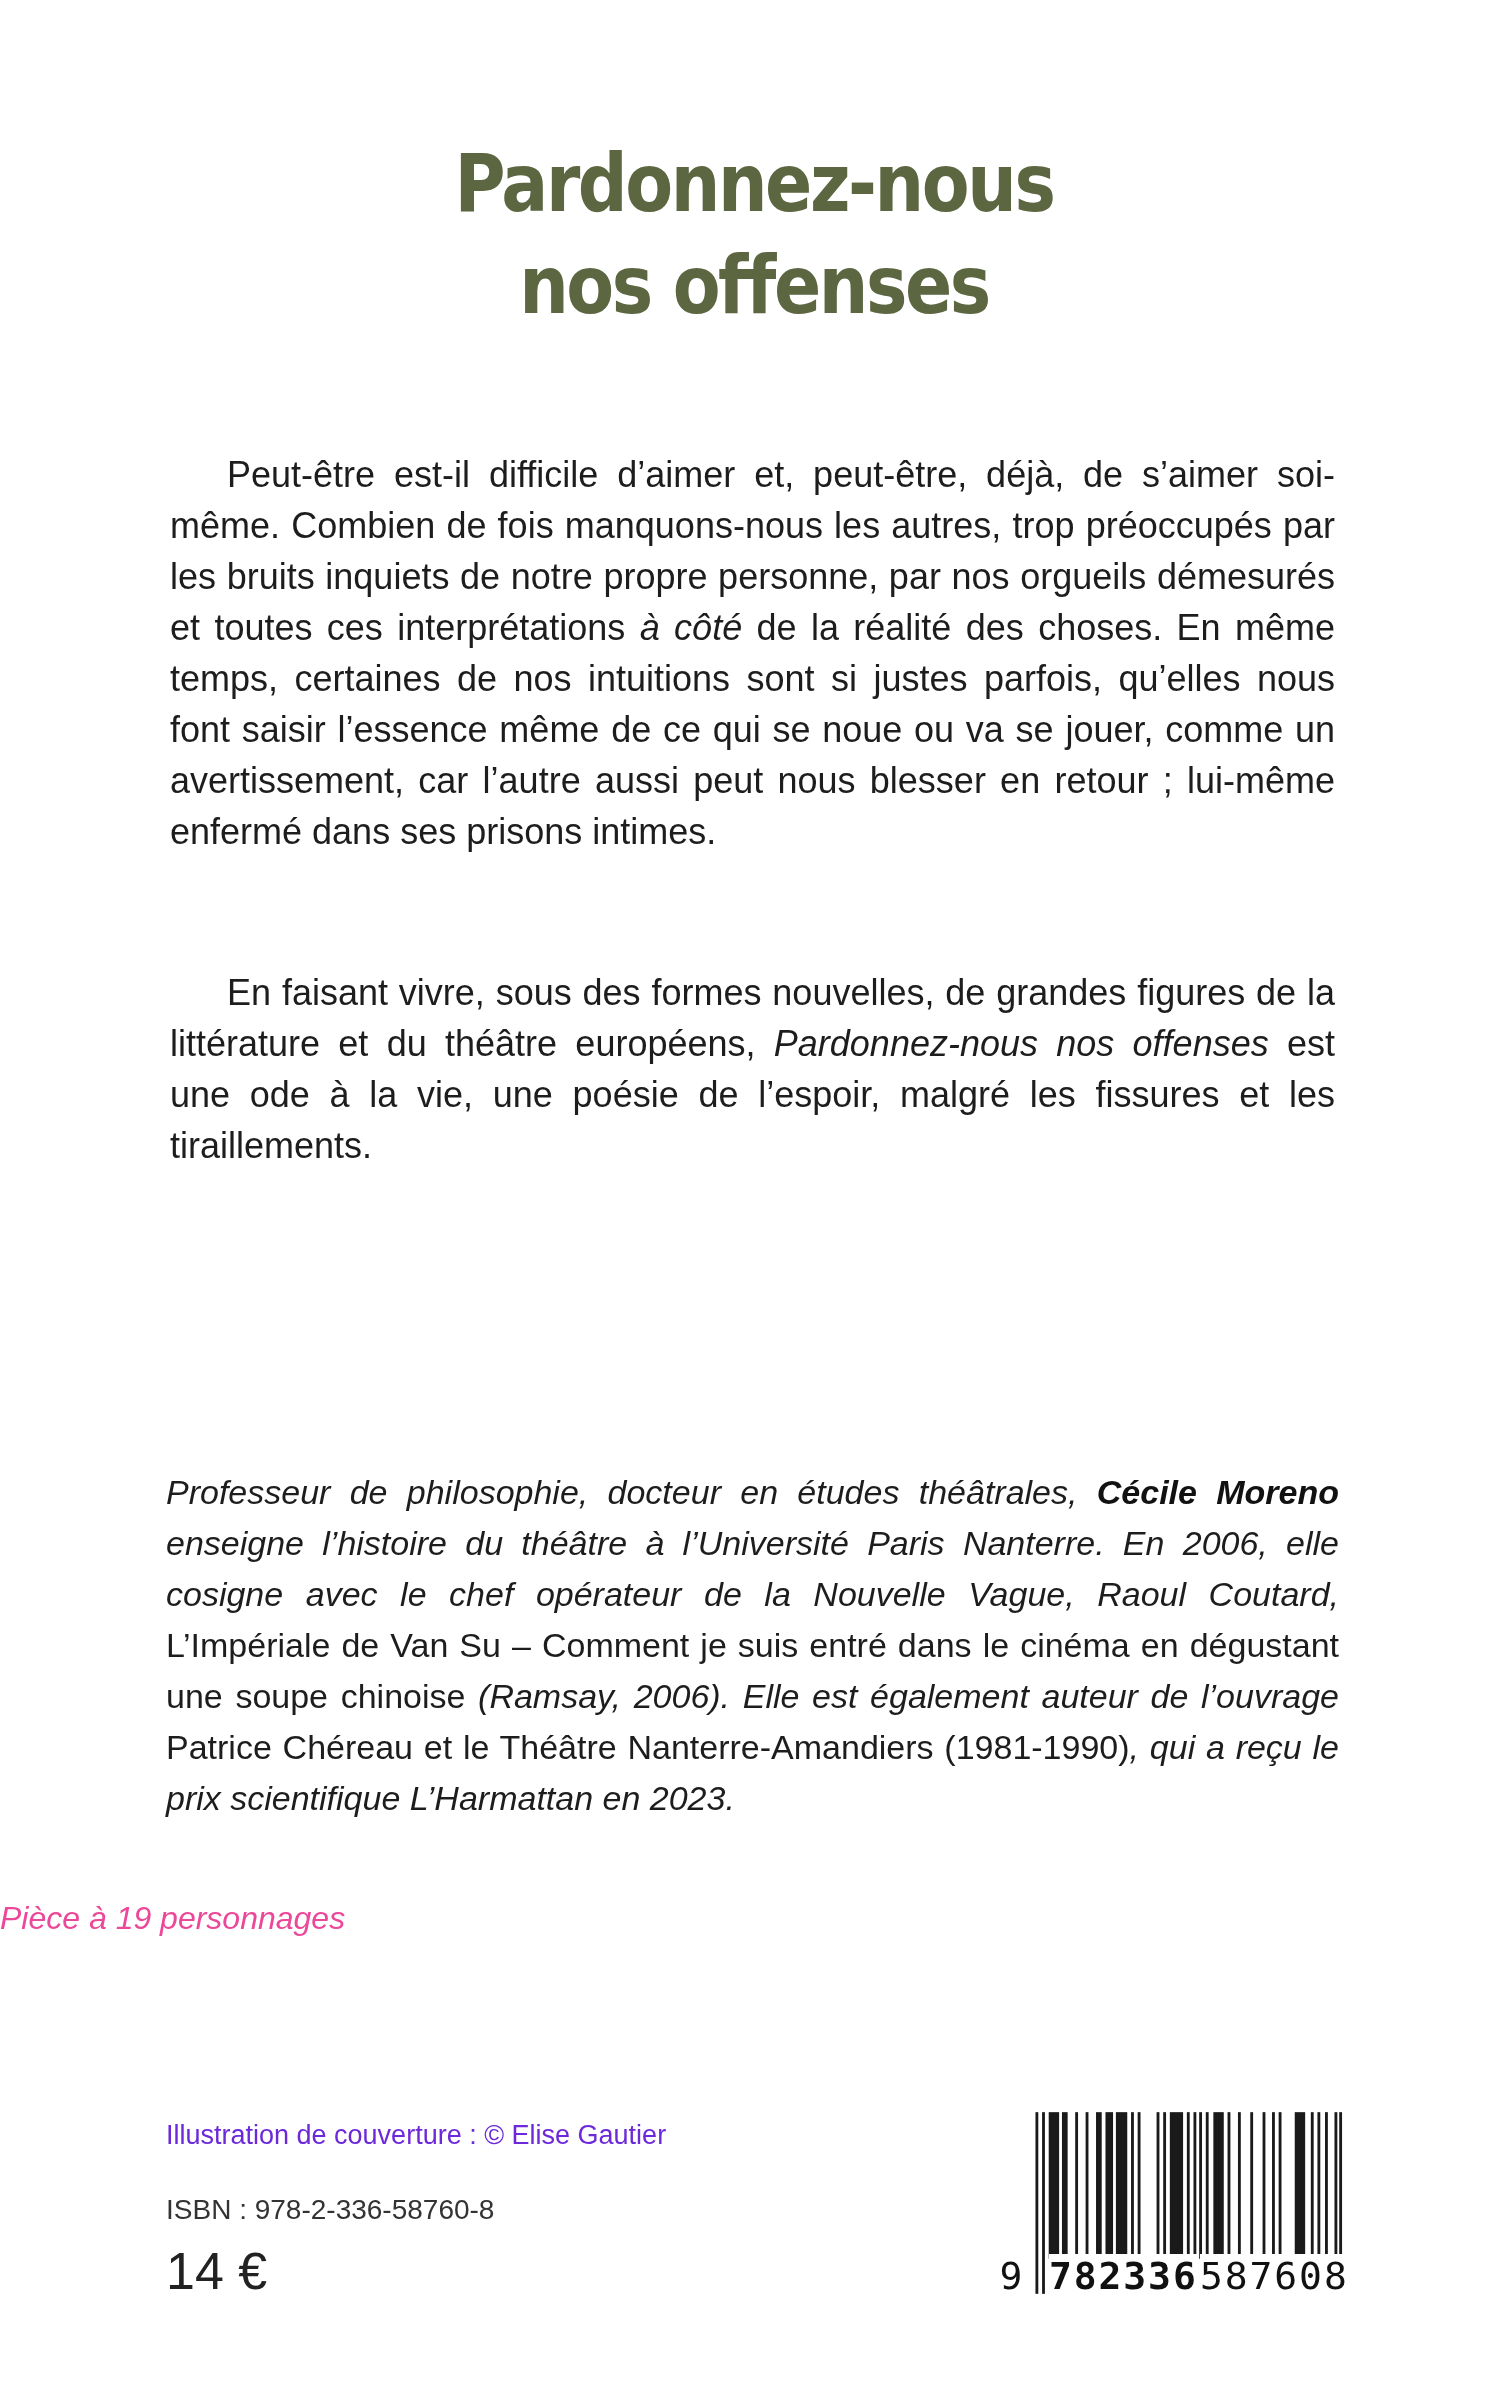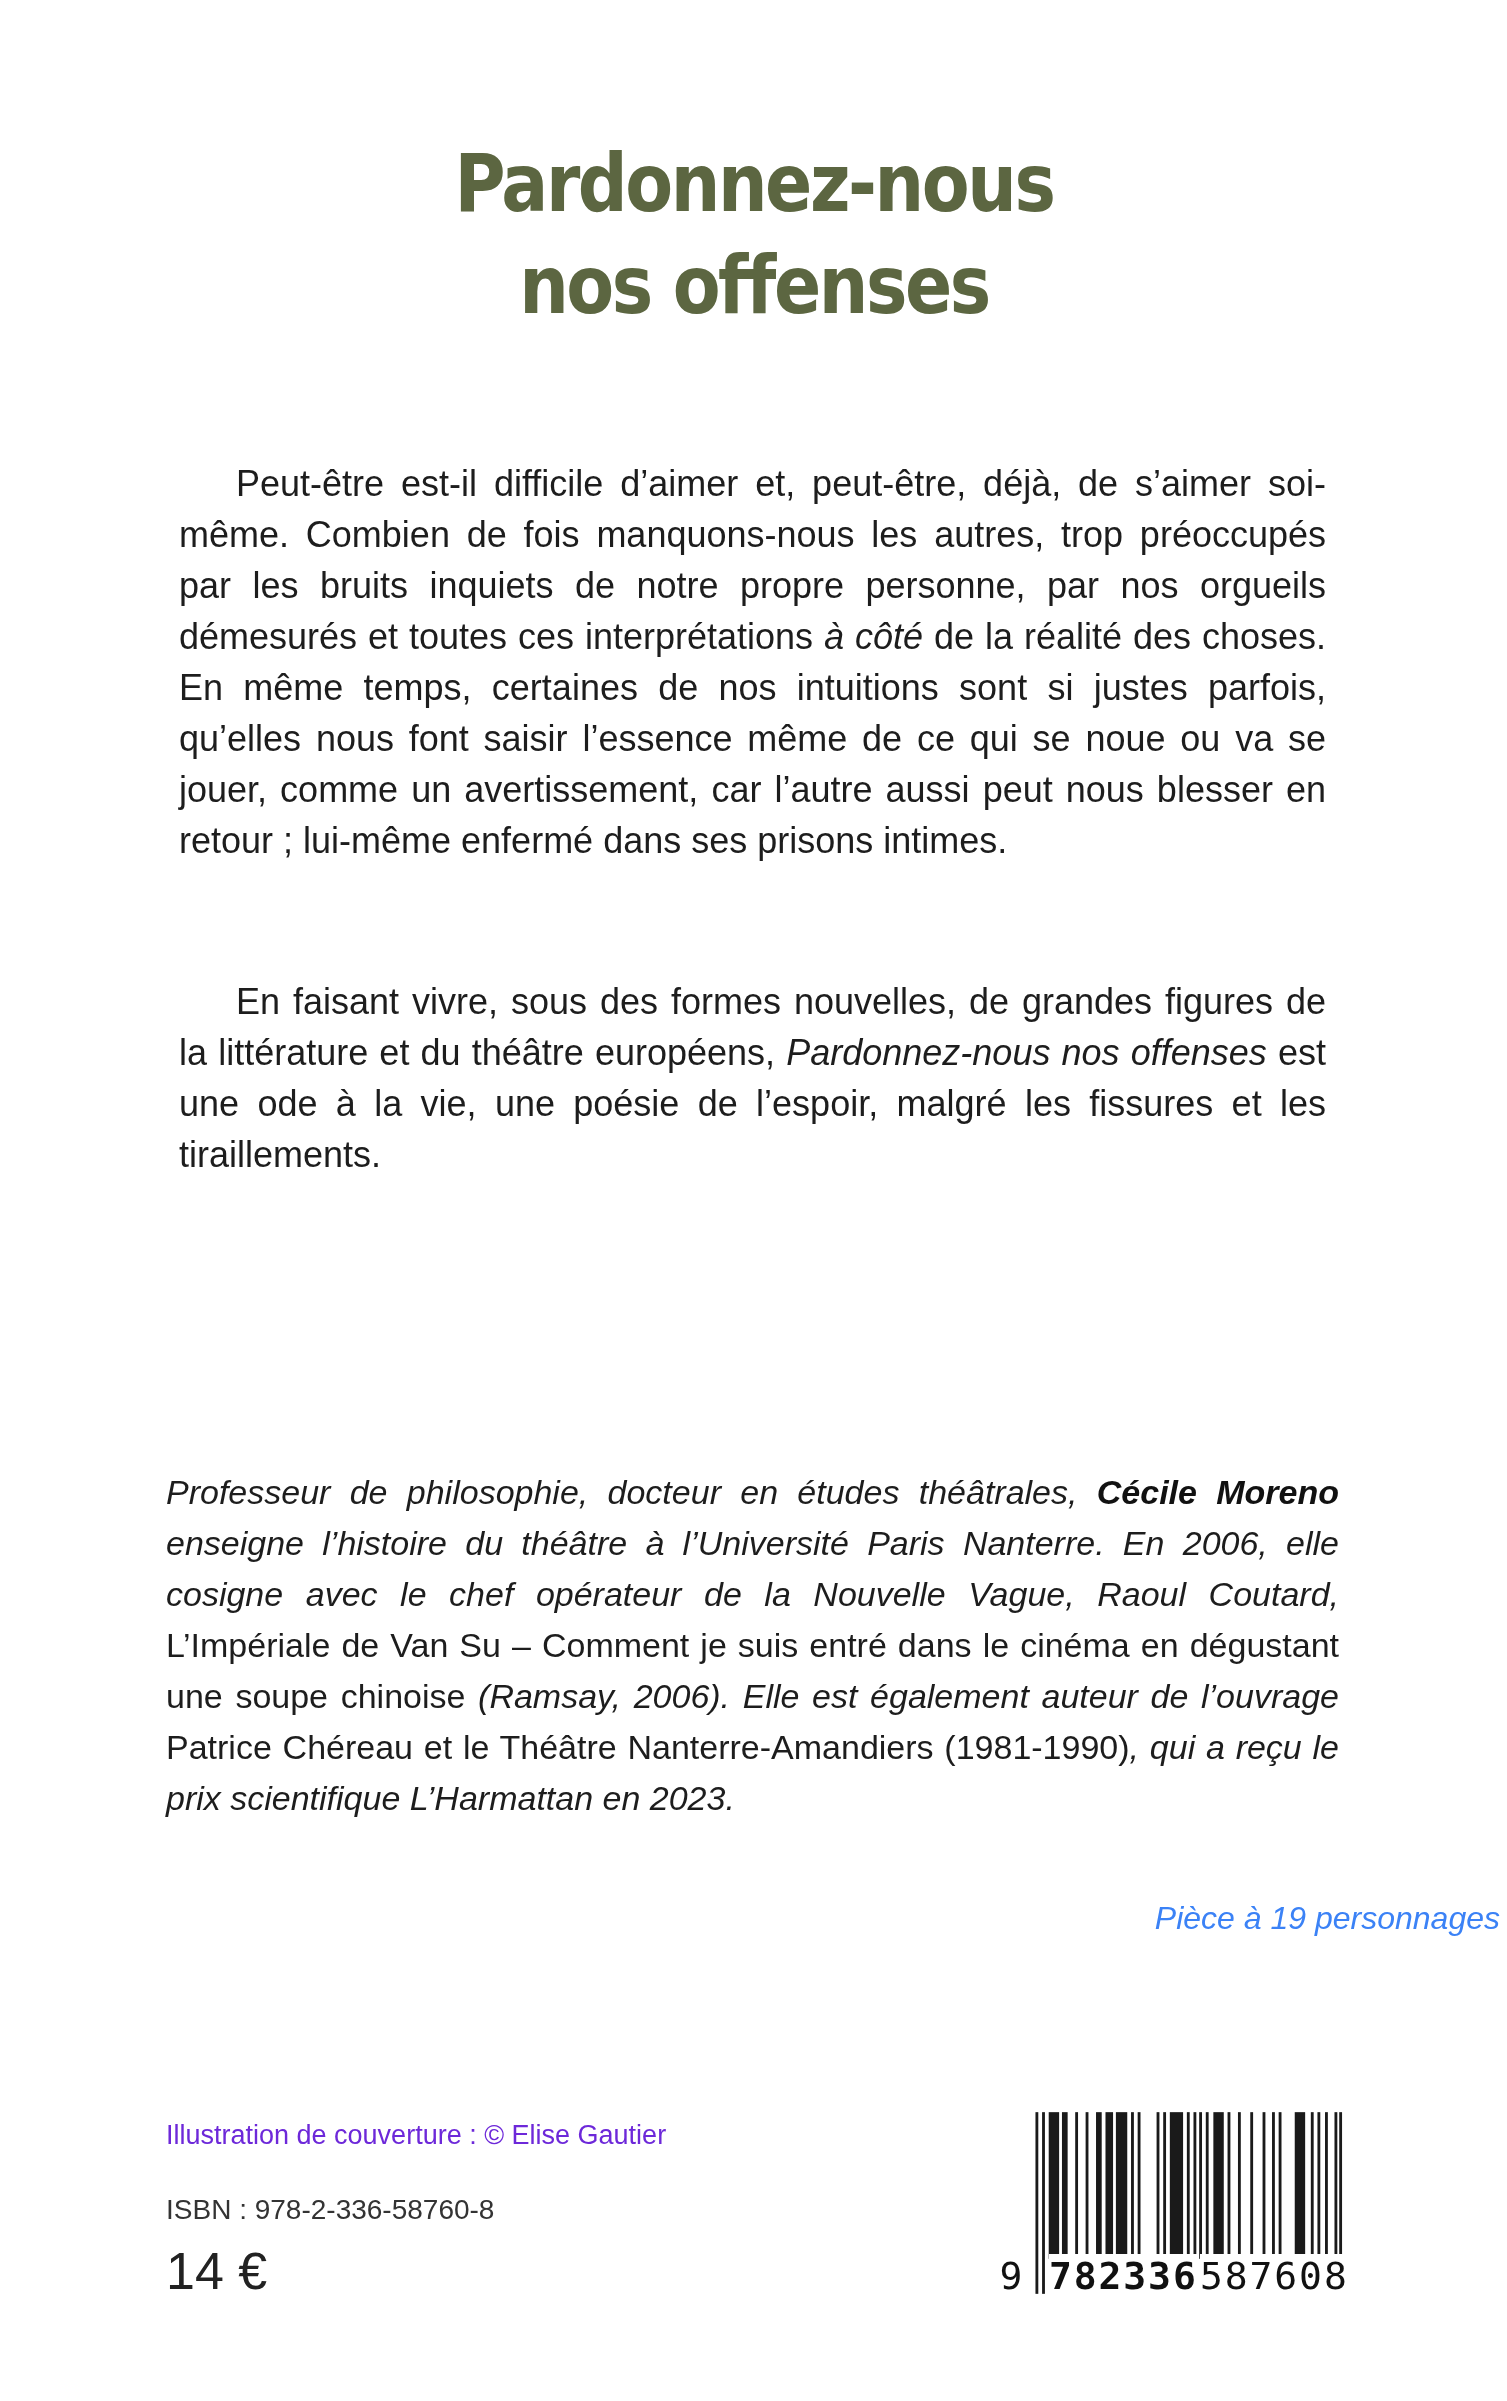--- a/index.html
+++ b/index.html
@@ -6,31 +6,31 @@
   body { width:1508px; height:2402px; position:relative; overflow:hidden;
          font-family:"DejaVu Sans", "Liberation Sans", sans-serif; color:#1a1a1a; }
   .title { position:absolute; left:0; width:1508px; top:132px; text-align:center;
            font-family:"DejaVu Sans", "Liberation Sans", sans-serif; font-weight:bold;
            color:#5c6641; font-size:81px; line-height:102px; letter-spacing:-2.8px;
            transform:scaleX(0.86); transform-origin:center top; }
   .title div { white-space:nowrap; }
   .body { position:absolute; left:166px; width:1173px; font-size:36px; line-height:51px;
           text-align:justify; font-weight:300; color:#1d1d1d;
           font-family:"Liberation Sans", sans-serif; }
-  .body p { margin:13px; text-indent:57px; }
+  .body p { margin:4px; text-indent:57px; }
   .p1 { top:445px; }
   .p2 { top:963px; }
   .bio { position:absolute; left:166px; width:1173px; top:1467px; font-size:34px;
          line-height:51px; text-align:justify; color:#1d1d1d;
          font-family:"Liberation Sans", sans-serif; }
   .bio p { margin:0; }
   .bio i { font-style:italic;margin-top:19px; }
   .bio b { font-weight:bold; font-style:italic; color:#111; }
-  .pieces { position:absolute; left:0; width:1500px; top:1900px; text-align:right;
-            font-size:32px; font-style:italic; color:#3b82f6; font-family:"Liberation Sans", sans-serif; }
+  .pieces { position:absolute; left:0; width:1500px; top:1900px; text-align:left;
+            font-size:32px; font-style:italic; color:#ec4899; font-family:"Liberation Sans", sans-serif; }
   .credit { position:absolute; left:166px; top:2120px; font-size:27px; color:#6d28d9;
             font-family:"Liberation Sans", sans-serif; }
   .isbn { position:absolute; left:166px; top:2194px; font-size:28px; color:#333;
           font-family:"Liberation Sans", sans-serif; }
   .price { position:absolute; left:166px; top:2241px; font-size:52px; color:#222;
            font-family:"Liberation Sans", sans-serif; }
   .barcode { position:absolute; left:1026px; top:2112px; width:317px; height:182px; }
   .barcode svg { display:block; }
   .bc-digits { position:absolute; left:0; top:142px; width:317px; font-family:"DejaVu Sans Mono", monospace;
                font-size:38px; letter-spacing:0.9px; color:#111; white-space:nowrap; }

